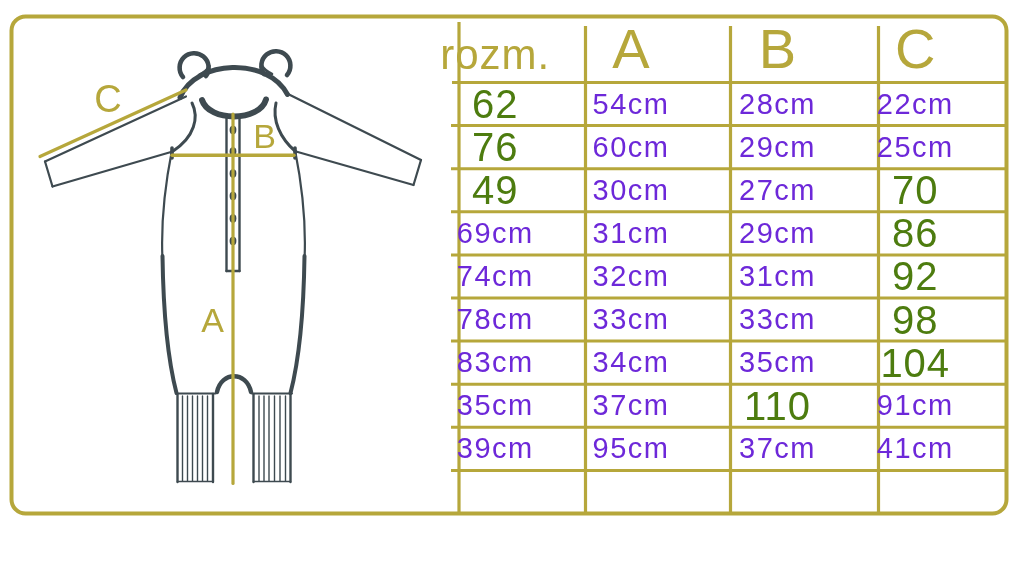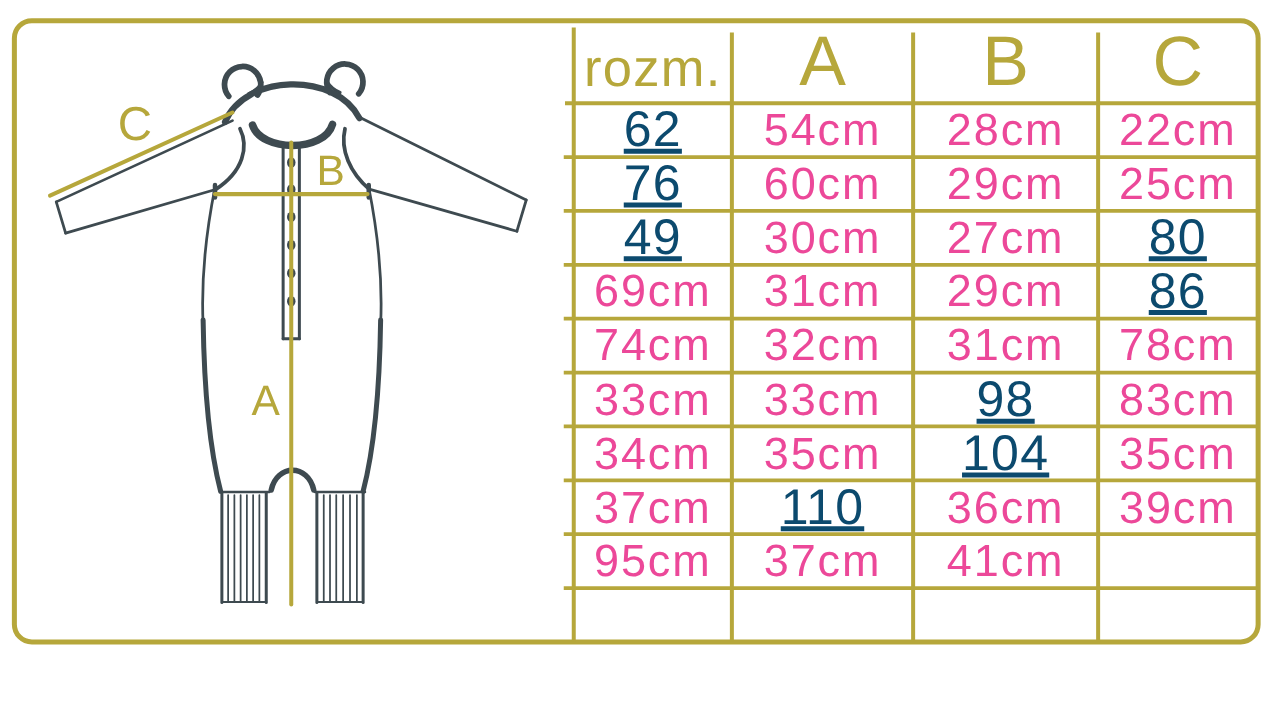--- a/index.html
+++ b/index.html
@@ -2,30 +2,30 @@
 <html><head>
 <meta charset="utf-8">
 <style>
   html,body{margin:0;padding:0;background:#ffffff;}
   .stage{
     position:relative;width:1024px;height:580px;background:#ffffff;overflow:hidden;
     font-family:"Liberation Sans", sans-serif;
   }
   .stage svg{position:absolute;left:0;top:0;}
   .table-overlay{
-    position:absolute;left:459px;top:17px;width:547px;height:496px;
+    position:absolute;left:432px;top:17px;width:547px;height:496px;
     display:grid;
     grid-template-columns:126.5px 145px 148px 127.5px;
     grid-template-rows:65.5px repeat(10,43.1px);
   }
   .cell{display:flex;align-items:center;justify-content:center;line-height:1;overflow:hidden;}
   .hdr-size{color:#b6a73b;font-size:42px;align-items:flex-end;padding-bottom:7px;letter-spacing:1px;}
   .hdr-letter{color:#b6a73b;font-size:56px;padding-bottom:2px;}
-  .size-num{color:#0c4a6e;font-size:40px;letter-spacing:1px;text-decoration:underline;}
-  .val{color:#ec4899;font-size:36px;letter-spacing:1.5px;}
+  .size-num{color:#4d7c0f;font-size:40px;letter-spacing:1px;}
+  .val{color:#6d28d9;font-size:29px;letter-spacing:1.5px;}
   text{font-family:"Liberation Sans", sans-serif;}
 </style>
 </head>
 <body>
 
 <div class="stage">
 
   <svg width="1024" height="580" viewBox="0 0 1024 580">
 
     <rect x="11.5" y="16.5" width="995" height="497" rx="14" ry="14" fill="none" stroke="#b6a73b" stroke-width="4"></rect>
@@ -155,45 +155,46 @@
 
     <div class="cell size-num">76</div>
     <div class="cell val">60cm</div>
     <div class="cell val">29cm</div>
     <div class="cell val">25cm</div>
 
     <div class="cell size-num">49</div>
     <div class="cell val">30cm</div>
     <div class="cell val">27cm</div>
 
-    <div class="cell size-num">80</div>
+    <div class="cell size-num">70</div>
     <div class="cell val">69cm</div>
     <div class="cell val">31cm</div>
     <div class="cell val">29cm</div>
 
     <div class="cell size-num">86</div>
     <div class="cell val">74cm</div>
     <div class="cell val">32cm</div>
     <div class="cell val">31cm</div>
 
+    <div class="cell size-num">92</div>
     <div class="cell val">78cm</div>
     <div class="cell val">33cm</div>
     <div class="cell val">33cm</div>
 
     <div class="cell size-num">98</div>
     <div class="cell val">83cm</div>
     <div class="cell val">34cm</div>
     <div class="cell val">35cm</div>
 
     <div class="cell size-num">104</div>
     <div class="cell val">35cm</div>
     <div class="cell val">37cm</div>
 
     <div class="cell size-num">110</div>
-    <div class="cell val">36cm</div>
+    <div class="cell val">91cm</div>
     <div class="cell val">39cm</div>
 
     <div class="cell val">95cm</div>
     <div class="cell val">37cm</div>
     <div class="cell val">41cm</div>
   </div>
 
 </div>
 
 </body></html>

